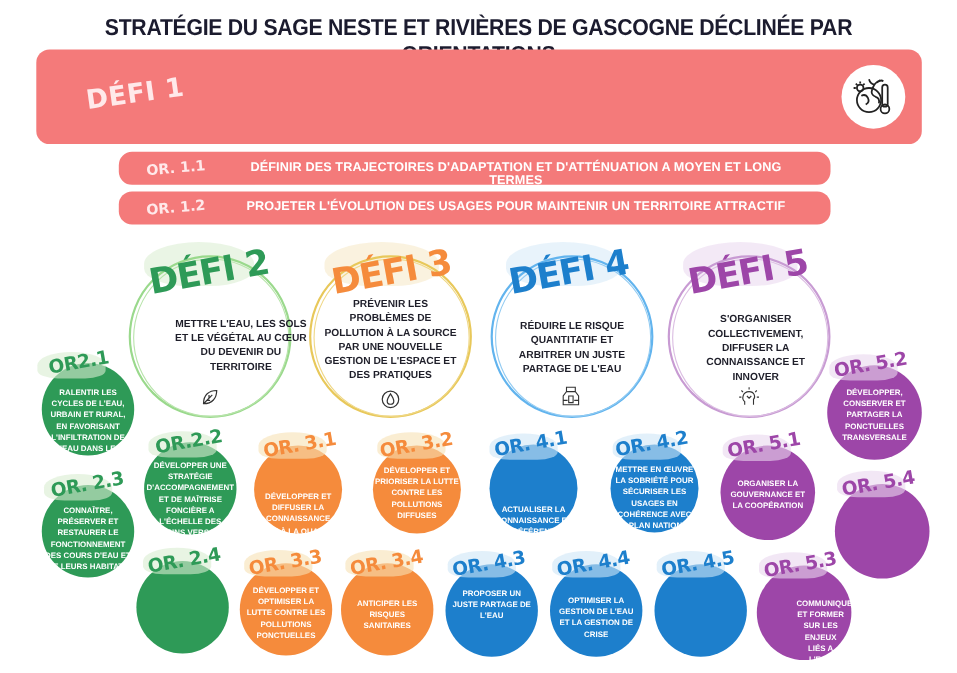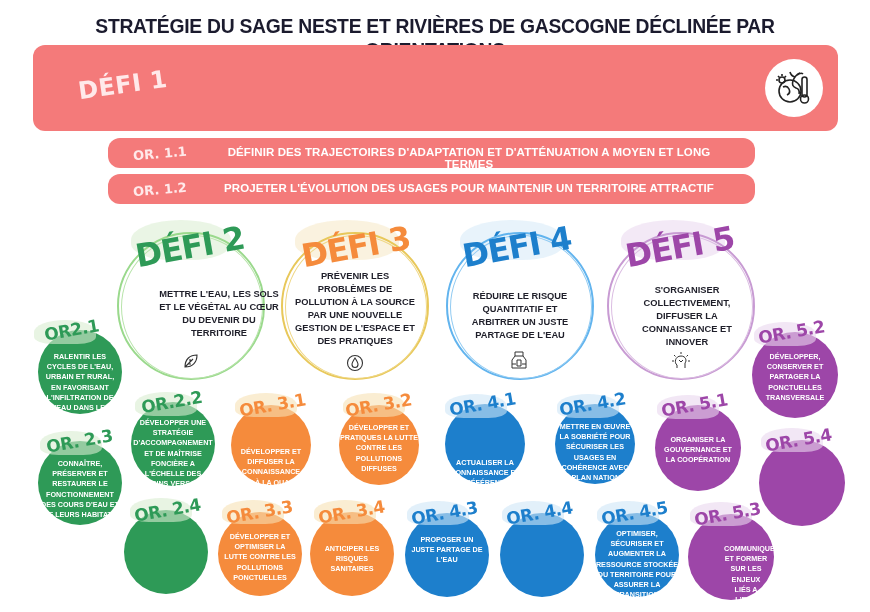--- a/index.html
+++ b/index.html
@@ -132,21 +132,21 @@
 
 <div class="or-circle" style="left:231px; top:405px; width:80px; height:80px; background:#f58b3c;">
   <div class="wash" style="left:4px; top:-12px; width:62px; height:24px; background:#f6e1b4;"></div>
   <div class="code" style="left:8px; top:-10px; color:#f58b3c;">OR. 3.1</div>
   <div class="txt" style="top:18px; left:2px; right:2px;margin-top:24px;">DÉVELOPPER ET DIFFUSER LA CONNAISSANCE LIÉE À LA QUALITÉ DE L'EAU</div>
 </div>
 
 <div class="or-circle" style="left:339px; top:405px; width:80px; height:80px; background:#f58b3c;">
   <div class="wash" style="left:4px; top:-12px; width:62px; height:24px; background:#f6e1b4;"></div>
   <div class="code" style="left:6px; top:-10px; color:#f58b3c;">OR. 3.2</div>
-  <div class="txt" style="top:18px; left:0; right:0;">DÉVELOPPER ET PRATIQUES LA LUTTE CONTRE LES POLLUTIONS DIFFUSES</div>
+  <div class="txt" style="top:18px; left:0; right:0;">DÉVELOPPER ET PRIORISER LA LUTTE CONTRE LES POLLUTIONS DIFFUSES</div>
 </div>
 
 <div class="or-circle" style="left:218px; top:512px; width:84px; height:84px; background:#f58b3c;">
   <div class="wash" style="left:4px; top:-12px; width:62px; height:24px; background:#f6e1b4;"></div>
   <div class="code" style="left:8px; top:-10px; color:#f58b3c;">OR. 3.3</div>
   <div class="txt" style="top:20px;">DÉVELOPPER ET OPTIMISER LA LUTTE CONTRE LES POLLUTIONS PONCTUELLES</div>
 </div>
 
 <div class="or-circle" style="left:310px; top:512px; width:84px; height:84px; background:#f58b3c;">
   <div class="wash" style="left:4px; top:-12px; width:62px; height:24px; background:#f6e1b4;"></div>
@@ -168,26 +168,26 @@
 
 <div class="or-circle" style="left:405px; top:513px; width:84px; height:84px; background:#1d7fcc;">
   <div class="wash" style="left:2px; top:-12px; width:62px; height:24px; background:#cfe6f7;"></div>
   <div class="code" style="left:6px; top:-10px; color:#1d7fcc;">OR. 4.3</div>
   <div class="txt" style="top:22px;">PROPOSER UN JUSTE PARTAGE DE L'EAU</div>
 </div>
 
 <div class="or-circle" style="left:500px; top:513px; width:84px; height:84px; background:#1d7fcc;">
   <div class="wash" style="left:2px; top:-12px; width:62px; height:24px; background:#cfe6f7;"></div>
   <div class="code" style="left:6px; top:-10px; color:#1d7fcc;">OR. 4.4</div>
+  <div class="txt" style="top:28px;">OPTIMISER LA GESTION DE L'EAU ET LA GESTION DE CRISE</div>
 </div>
 
 <div class="or-circle" style="left:595px; top:513px; width:84px; height:84px; background:#1d7fcc;">
   <div class="wash" style="left:2px; top:-12px; width:62px; height:24px; background:#cfe6f7;"></div>
   <div class="code" style="left:6px; top:-10px; color:#1d7fcc;">OR. 4.5</div>
-  <div class="txt" style="top:16px; left:0; right:0;">OPTIMISER, SÉCURISER ET AUGMENTER LA RESSOURCE STOCKÉE DU TERRITOIRE POUR ASSURER LA TRANSITION</div>
 </div>
 
 <div class="or-circle" style="left:655px; top:405px; width:86px; height:86px; background:#9d46a8;">
   <div class="wash" style="left:2px; top:-10px; width:62px; height:24px; background:#ead7ef;"></div>
   <div class="code" style="left:6px; top:-10px; color:#9d46a8;">OR. 5.1</div>
   <div class="txt" style="top:30px;">ORGANISER LA GOUVERNANCE ET LA COOPÉRATION</div>
 </div>
 
 <div class="or-circle" style="left:752px; top:332px; width:86px; height:86px; background:#9d46a8;">
   <div class="wash" style="left:2px; top:-10px; width:62px; height:24px; background:#ead7ef;"></div>

